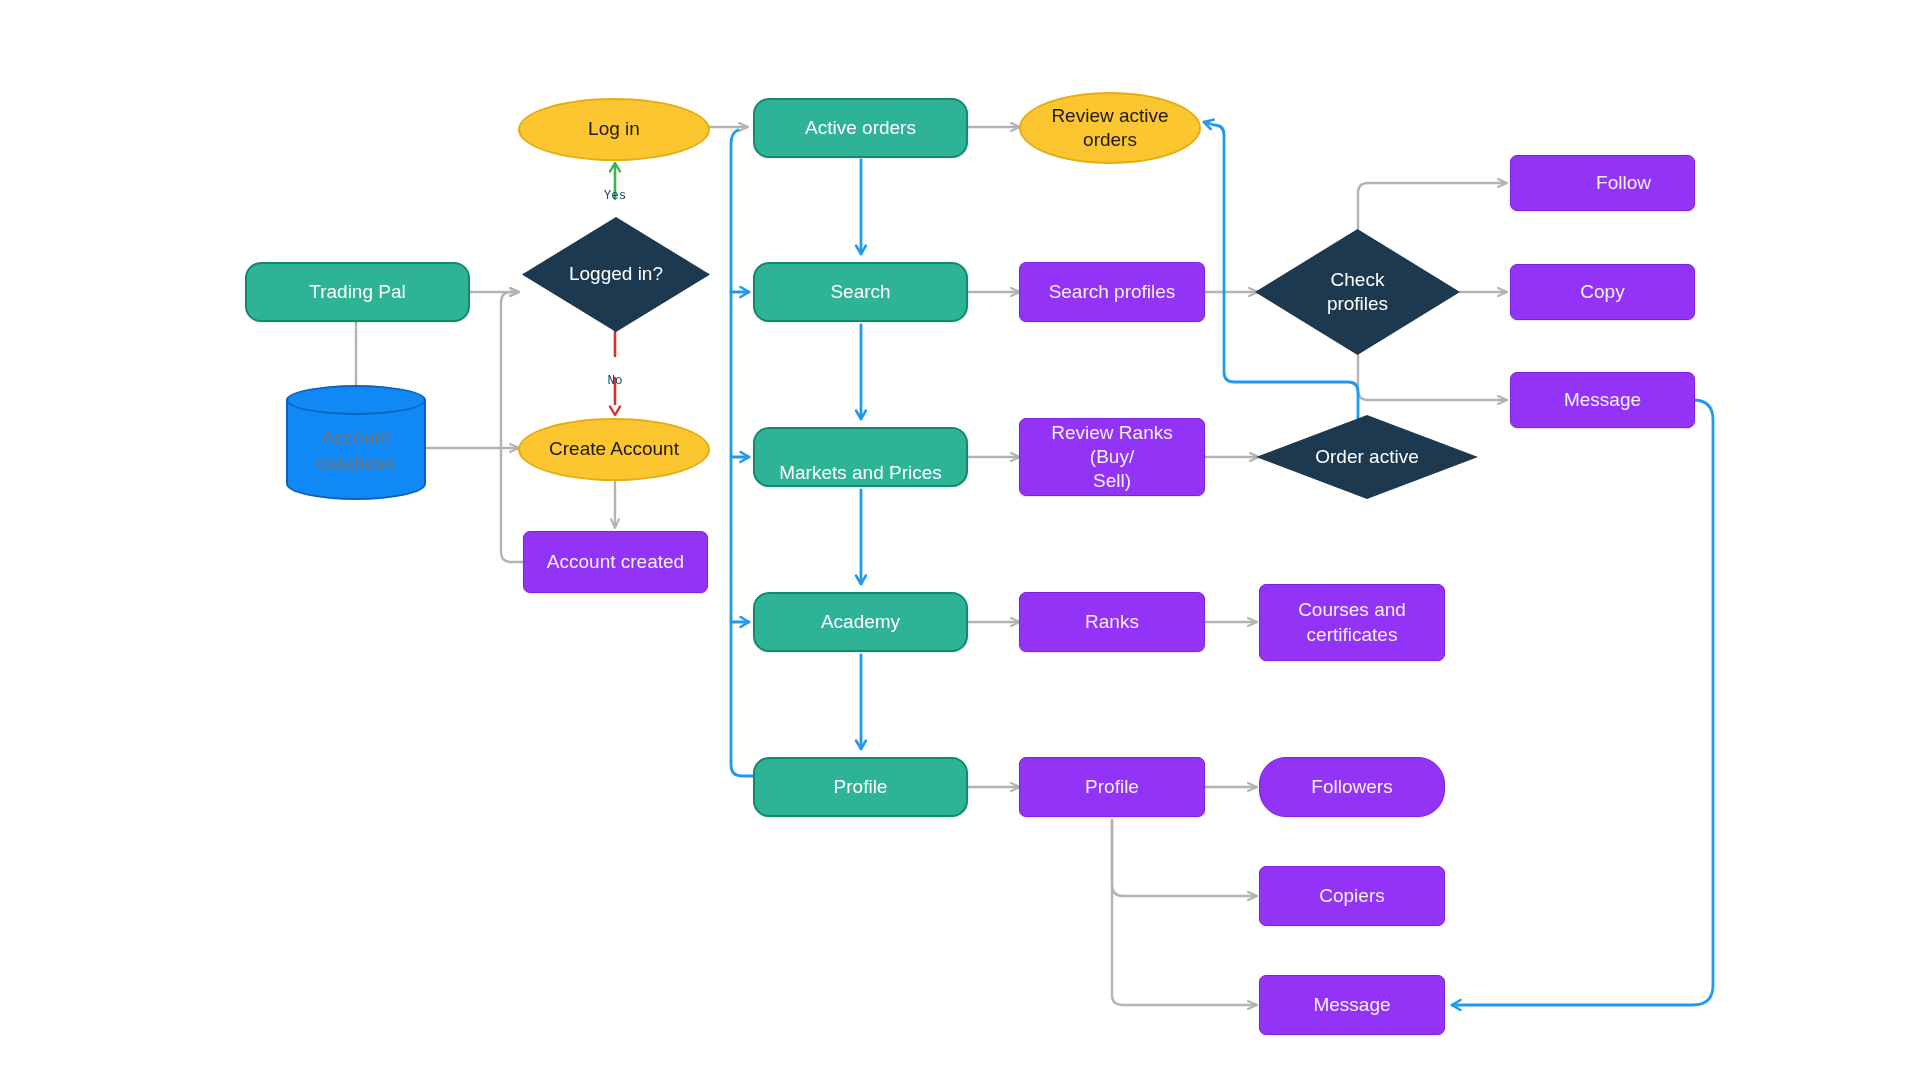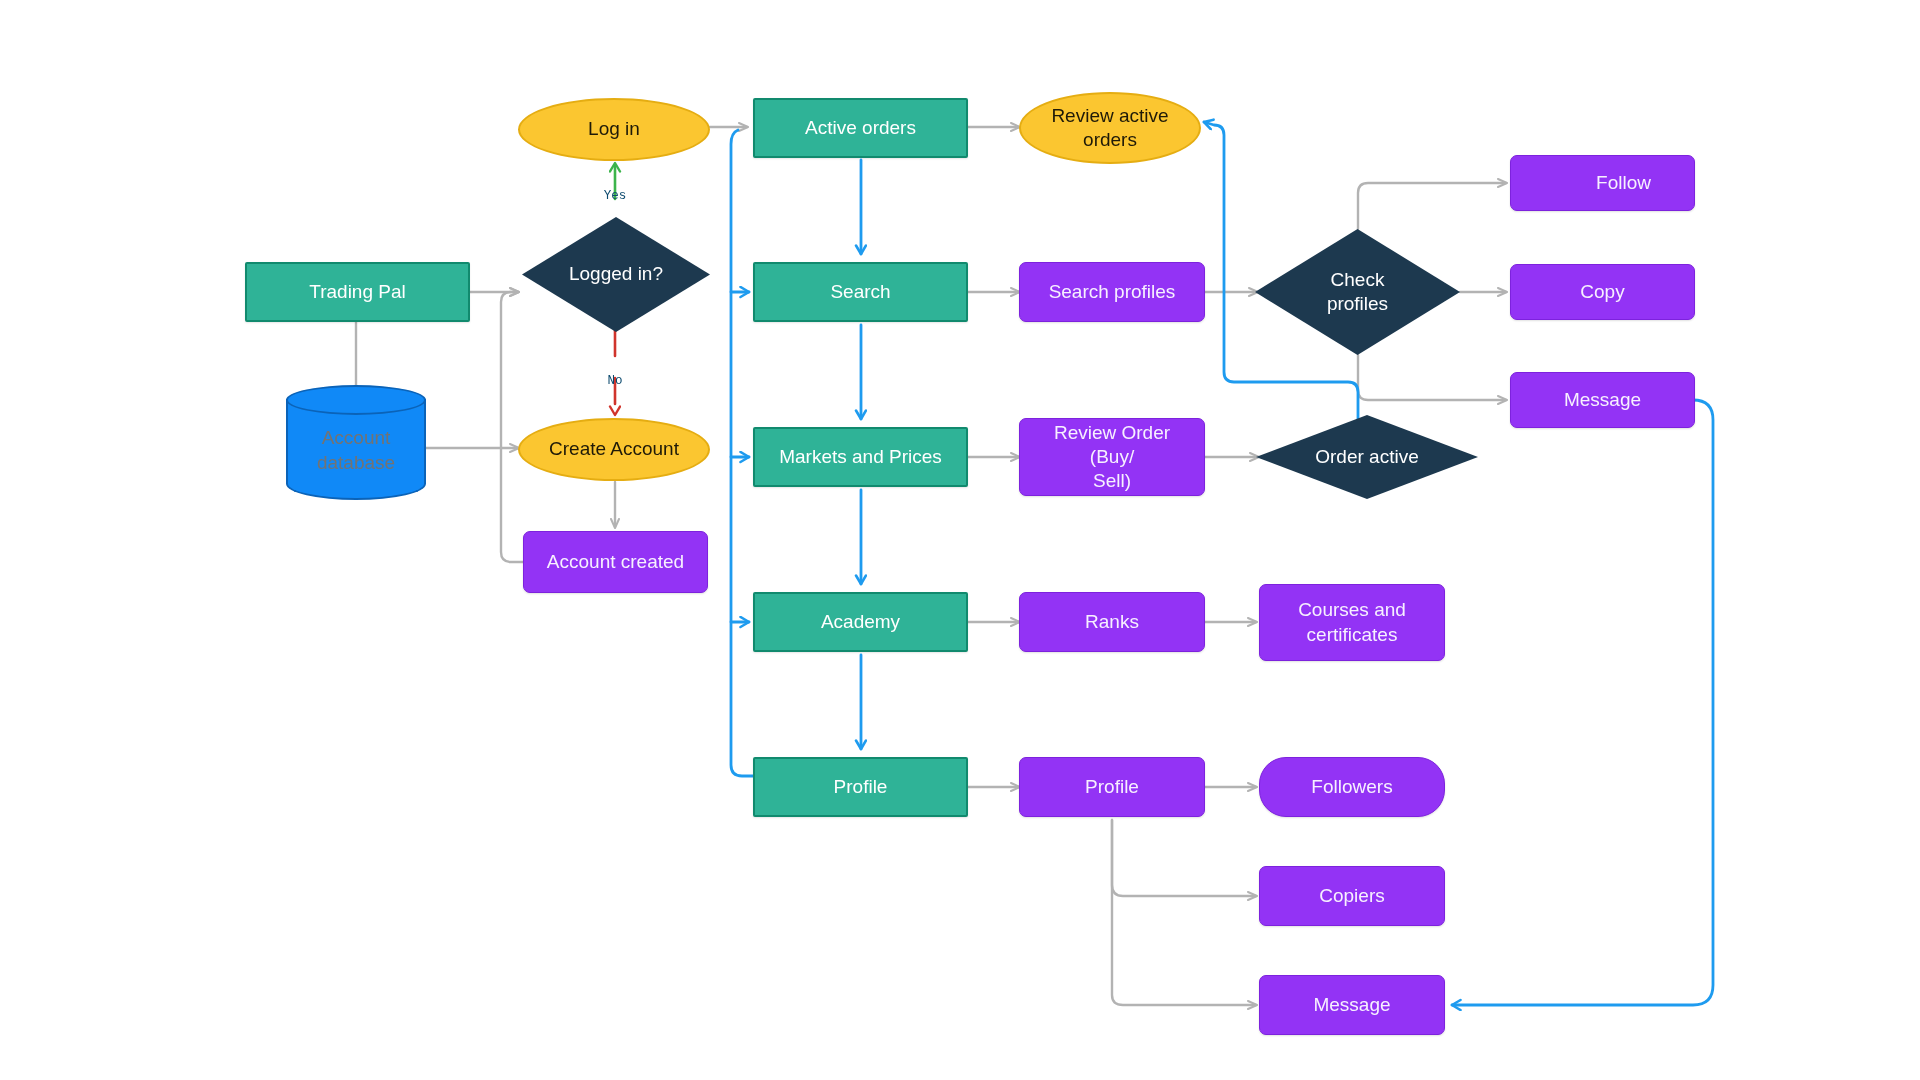--- a/index.html
+++ b/index.html
@@ -37,21 +37,21 @@
     line-height: 1.28;
   }
   .node .lbl {
     display: block;
     padding: 0 10px;
     white-space: pre-line;
   }
 
   
   .proc {
-    border-radius: 2px;
+    border-radius: 16px;
     background: #2fb397;
     border: 2px solid #118a6e;
     color: #ffffff;
     font-size: 19px;
     box-shadow: 0 1px 2px rgba(0,0,0,.10);
   }
   .rect {
     border-radius: 7px;
     background: #9333f5;
     border: 1px solid #7d22dd;
@@ -234,21 +234,21 @@
   <div class="node rect" style="left:523px; top:531px; width:185px; height:62px;">
     <span class="lbl">Account created</span>
   </div>
 
   <div class="node proc" style="left:753px; top:98px; width:215px; height:60px;">
     <span class="lbl">Active orders</span>
   </div>
   <div class="node proc" style="left:753px; top:262px; width:215px; height:60px;">
     <span class="lbl">Search</span>
   </div>
-  <div class="node proc" style="left:753px; top:427px; width:215px; height:60px;">
+  <div class="node proc" style="left:753px; top:427px; width:215px; height:60px;align-items:flex-end;">
     <span class="lbl">Markets and Prices</span>
   </div>
   <div class="node proc" style="left:753px; top:592px; width:215px; height:60px;">
     <span class="lbl">Academy</span>
   </div>
   <div class="node proc" style="left:753px; top:757px; width:215px; height:60px;">
     <span class="lbl">Profile</span>
   </div>
 
   <svg style="position:absolute; left:0; top:0; width:1920px; height:1080px; pointer-events:none;" viewBox="0 0 1920 1080" xmlns="http://www.w3.org/2000/svg">
@@ -262,21 +262,21 @@
 
   <div class="node ellipse" style="left:1019px; top:92px; width:182px; height:72px;">
     <span class="lbl">Review active
 orders</span>
   </div>
 
   <div class="node rect" style="left:1019px; top:262px; width:186px; height:60px;">
     <span class="lbl">Search profiles</span>
   </div>
   <div class="node rect" style="left:1019px; top:418px; width:186px; height:78px;">
-    <span class="lbl">Review Order (Buy/
+    <span class="lbl">Review Ranks (Buy/
 Sell)</span>
   </div>
   <div class="node rect" style="left:1019px; top:592px; width:186px; height:60px;">
     <span class="lbl">Ranks</span>
   </div>
   <div class="node rect" style="left:1019px; top:757px; width:186px; height:60px;">
     <span class="lbl">Profile</span>
   </div>
 
   <div class="node diamond-wrap" style="left:1255px; top:229px; width:205px; height:126px;">

